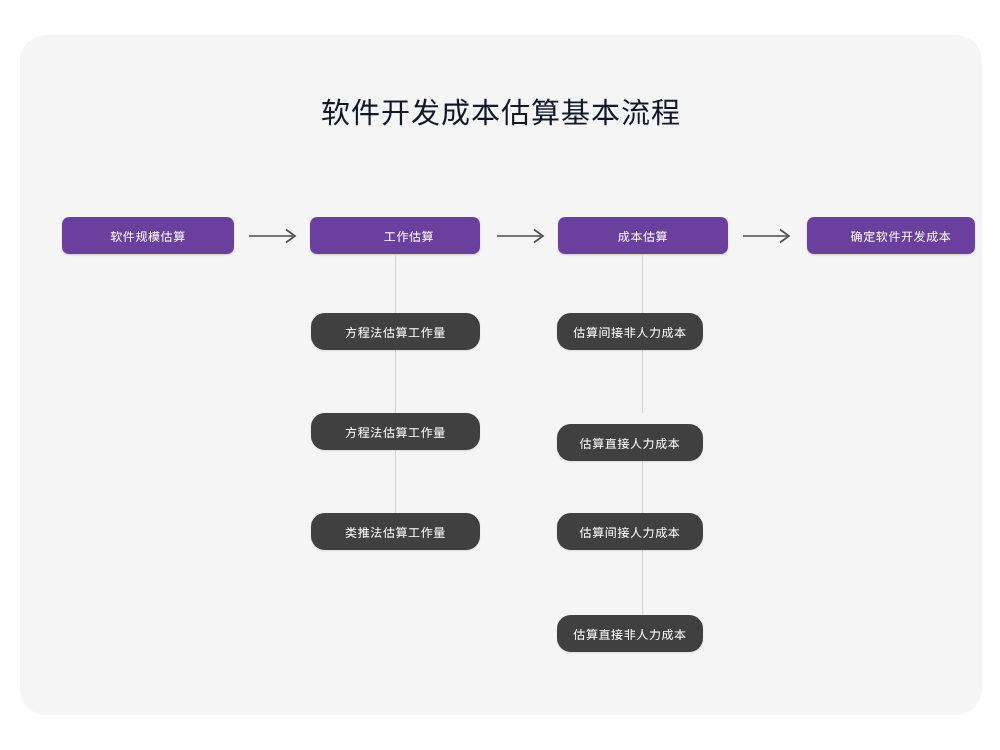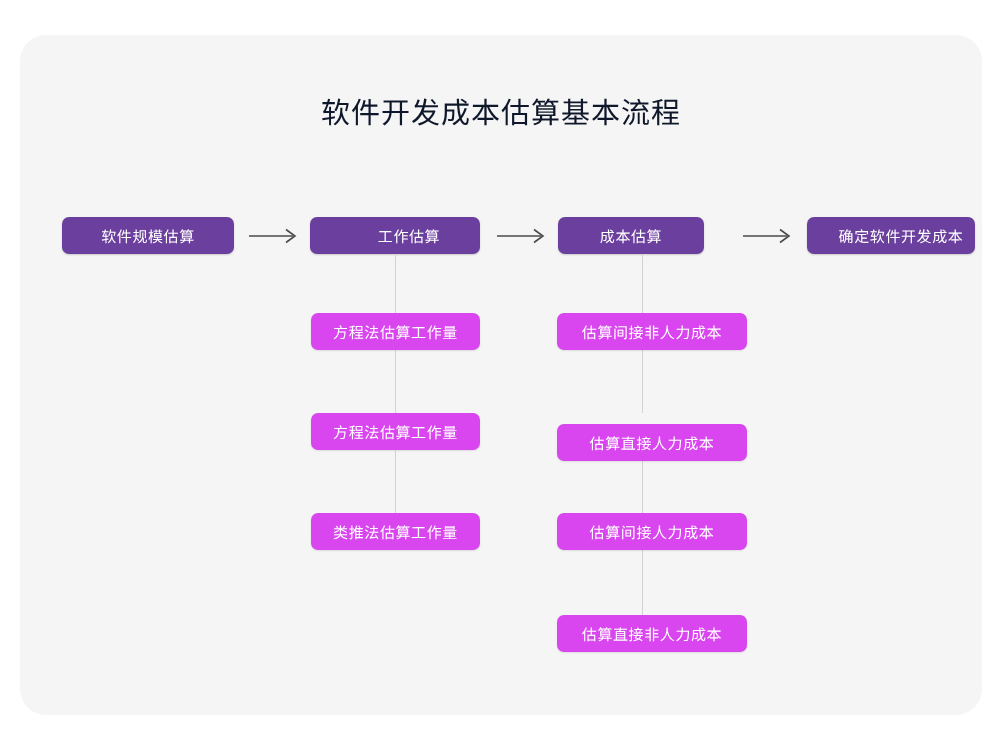--- a/index.html
+++ b/index.html
@@ -43,39 +43,40 @@
 
   
   .node {
     position: absolute;
     box-sizing: border-box;
     display: flex;
     align-items: center;
     justify-content: center;
     border-radius: 7px;
     color: #ffffff;
-    font-size: 15px;
+    font-size: 12px;
     letter-spacing: 0.6px;
     white-space: nowrap;
     user-select: none;
   }
   .node.primary {
     background: #6b3f9e;
     box-shadow: 0 1px 2px rgba(0,0,0,0.18);
   }
   .node.secondary {
-    background: #d946ef;
+    background: #404040;
     box-shadow: 0 1px 2px rgba(0,0,0,0.10);
+    border-radius: 14px;
   }
 
   
   .row-main { top: 182px; height: 37px; }
   #node-scale   { left: 42px;  width: 172px; }
   #node-effort  { left: 290px; width: 170px; padding-left: 28px; }
-  #node-cost    { left: 538px; width: 146px; }
+  #node-cost    { left: 538px; width: 170px; }
   #node-final   { left: 787px; width: 168px; padding-left: 20px; }
 
   
   .arrow {
     position: absolute;
     top: 192px;
     width: 54px;
     height: 18px;
   }
   #arrow-1 { left: 228px; }
@@ -85,21 +86,21 @@
 
   
   .connector {
     position: absolute;
     width: 1px;
     background: #d2d2d2;
   }
 
   
   .col-mid  { left: 291px; width: 169px; }
-  .col-right{ left: 537px; width: 190px; }
+  .col-right{ left: 537px; width: 146px; }
   .sub { height: 37px; }
 
   #mid-1   { top: 278px; }
   #mid-2   { top: 378px; }
   #mid-3   { top: 478px; }
 
   #right-1 { top: 278px; }
   #right-2 { top: 389px; }
   #right-3 { top: 478px; }
   #right-4 { top: 580px; }

